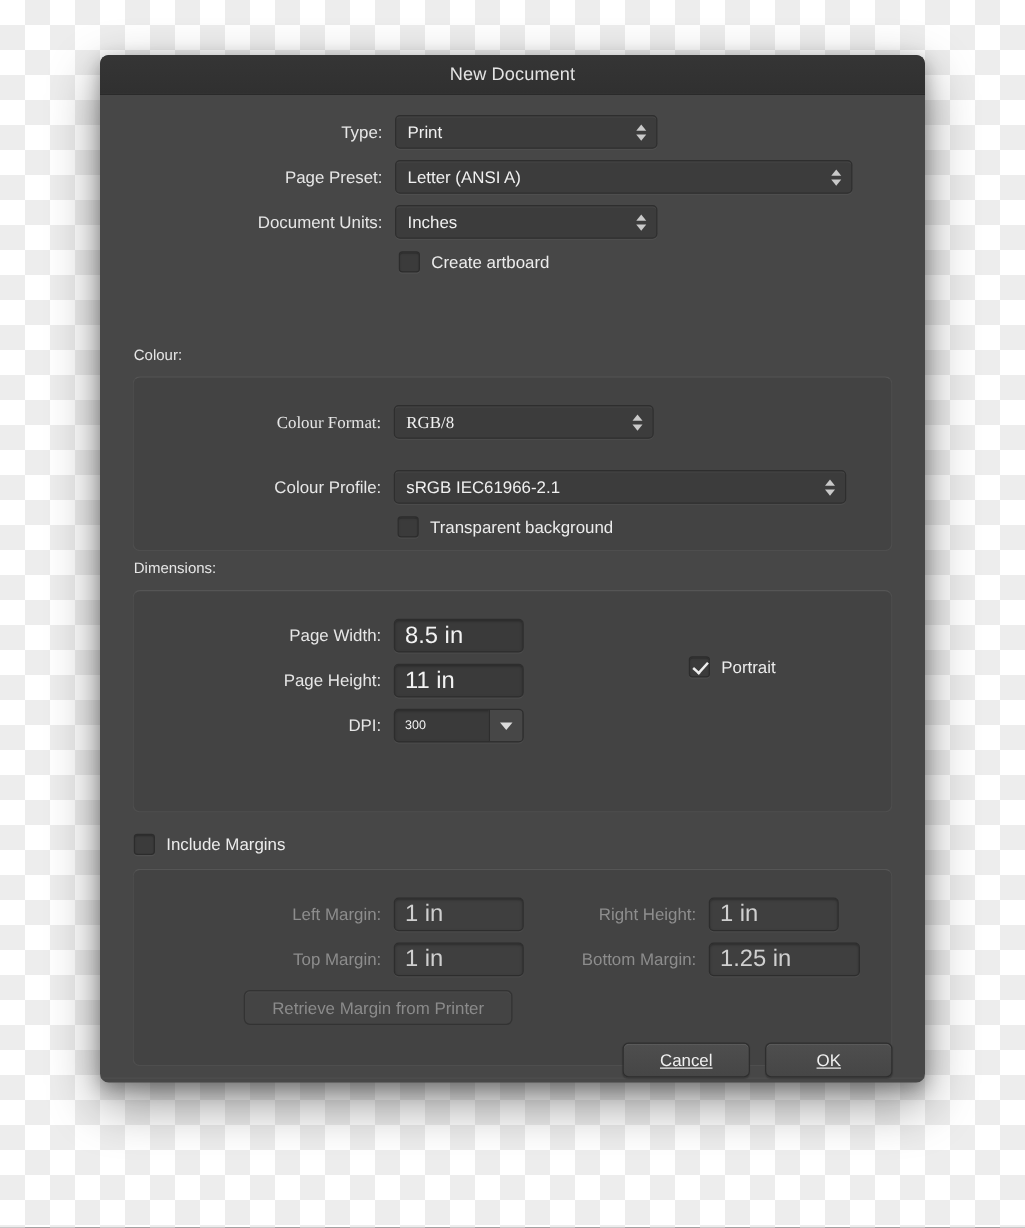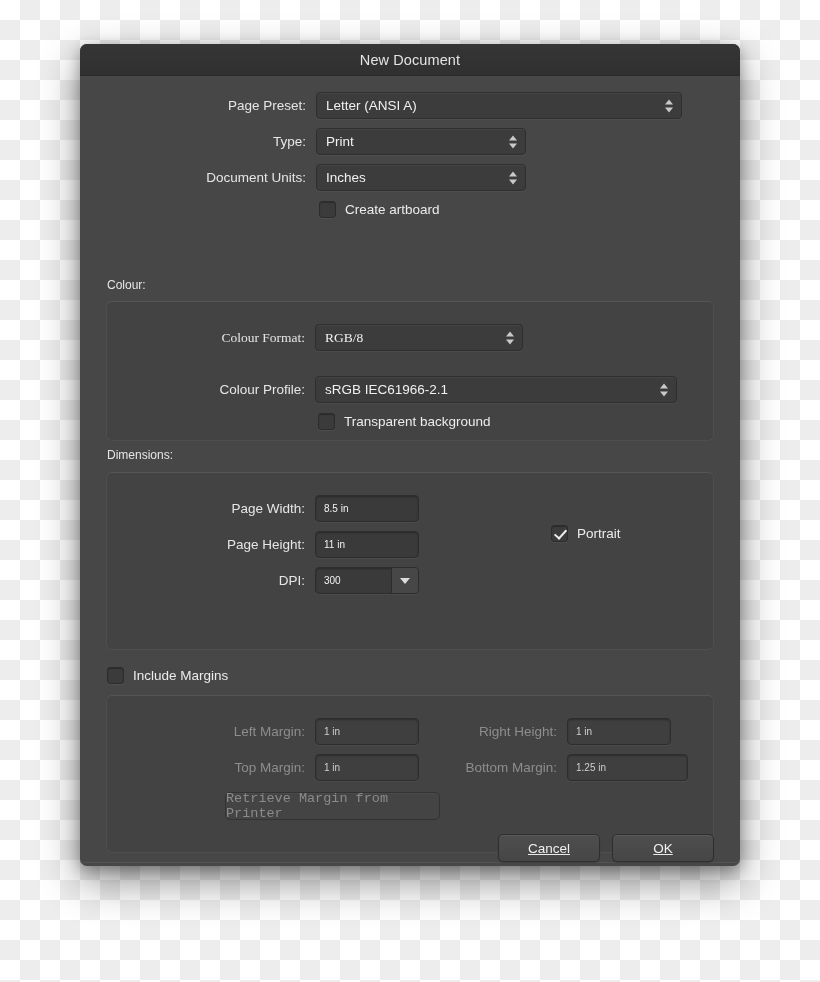--- a/index.html
+++ b/index.html
@@ -95,21 +95,21 @@
 
   
   .field {
     height: 27px;
     background: #3a3a3a;
     border: 1px solid #2d2d2d;
     border-radius: 4px;
     box-shadow: inset 0 1px 2px rgba(0,0,0,0.30), 0 1px 0 rgba(255,255,255,0.045);
     display: flex; align-items: center;
     padding: 0 8px;
-    font-size: 10px;
+    font-size: 19px;
     color: #f2f2f2;
   }
   .field.disabled { color: #cfcfcf; background: #3f3f3f; }
 
   
   .combo {
     display: flex;
     height: 27px;
     border: 1px solid #2d2d2d;
     border-radius: 4px;
@@ -206,34 +206,34 @@
 
   <div id="titlebar">
     <span class="title">New Document</span>
   </div>
 
   <div class="body-area">
 
     <div class="abs" style="left:0; top:16px; width:660px;">
 
       <div class="row" style="margin-bottom:9px;">
-        <div class="lbl" style="width:236px;">Page Preset:</div>
-        <div class="popup" style="width:366px;">
-          <span>Letter (ANSI A)</span>
+        <div class="lbl" style="width:236px;">Type:</div>
+        <div class="popup" style="width:210px;">
+          <span>Print</span>
           <span class="stepper">
             <span class="tri-up"></span>
               <span class="tri-dn"></span>
           </span>
         </div>
       </div>
 
       <div class="row" style="margin-bottom:9px;">
-        <div class="lbl" style="width:236px;">Type:</div>
-        <div class="popup" style="width:210px;">
-          <span>Print</span>
+        <div class="lbl" style="width:236px;">Page Preset:</div>
+        <div class="popup" style="width:366px;">
+          <span>Letter (ANSI A)</span>
           <span class="stepper">
             <span class="tri-up"></span>
               <span class="tri-dn"></span>
           </span>
         </div>
       </div>
 
       <div class="row" style="margin-bottom:10px;">
         <div class="lbl" style="width:236px;">Document Units:</div>
         <div class="popup" style="width:210px;">
@@ -348,21 +348,21 @@
           <div class="lbl dim" style="width:208px;">Top Margin:</div>
           <div class="field disabled" style="width:104px;">
             <span>1 in</span>
           </div>
           <div class="lbl dim" style="width:148px;">Bottom Margin:</div>
           <div class="field disabled" style="width:121px;">
             <span>1.25 in</span>
           </div>
         </div>
 
-        <div style="margin-left:118px;font-family:Liberation Mono, monospace;">
+        <div style="margin-left:88px;">
           <div class="btn disabled wide" style="width:215px;">
             <span>Retrieve Margin from Printer</span>
           </div>
         </div>
       </div>
     </div>
 
     <div class="abs sep" style="left:0; top:786px; width:660px;"></div>
 
     <div class="abs" style="left:0; top:758px; width:660px; display:flex; justify-content:flex-end; gap:12px; padding-right:26px;text-decoration:underline;">

